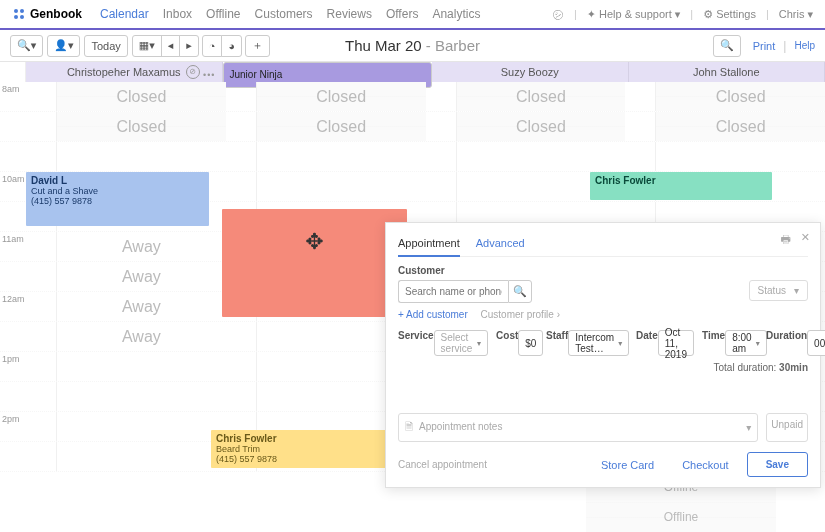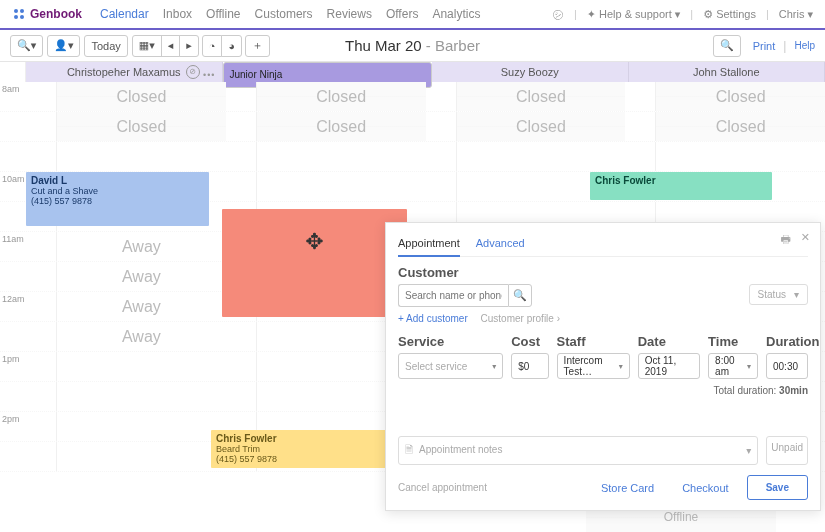--- a/index.html
+++ b/index.html
@@ -1,18 +1,18 @@
 <!DOCTYPE html>
 <html><head>
 <meta charset="utf-8">
 <style>
 * { box-sizing: border-box; margin: 0; padding: 0; }
 body { font-family: -apple-system, BlinkMacSystemFont, "Segoe UI", Arial, sans-serif; font-size: 12px; color: #333; background: #fff; width: 825px; height: 532px; overflow: hidden; position: relative; }
 .topnav { display: flex; align-items: center; padding: 6px 12px; border-bottom: 2px solid #6b5fc9; height: 30px; }
-.brand { display: flex; align-items: center; font-weight: 600; color: #701a75; margin-right: 18px; }
+.brand { display: flex; align-items: center; font-weight: 600; color: #000000; margin-right: 18px; }
 .brand svg { margin-right: 4px; }
 .navlinks { display: flex; gap: 14px; }
 .navlinks a { color: #888; text-decoration: none; font-size: 12px; }
 .navlinks a.active { color: #4a7cd8; }
 .navright { margin-left: auto; display: flex; align-items: center; gap: 10px; color: #888; font-size: 11px; }
 .navright .sep { color: #ccc; }
 .navright span { cursor: pointer; }
 .toolbar { display: flex; align-items: center; padding: 5px 10px; border-bottom: 1px solid #e5e5e5; height: 32px; }
 .toolbar .btn { border: 1px solid #ccc; background: #fff; padding: 3px 6px; border-radius: 3px; margin-right: 4px; display: inline-flex; align-items: center; height: 22px; cursor: pointer; font-size: 11px; color: #555; }
 .toolbar .btngrp { display: inline-flex; margin-right: 4px; }
@@ -44,31 +44,31 @@
 .event.coral { background: #f58a7a; }
 .event.yellow { background: #ffe089; color: #6a5a1a; }
 .event .name { font-weight: 600; }
 .event .svc, .event .ph { font-size: 9px; }
 .move-cursor { position: absolute; font-size: 22px; }
 .panel { position: absolute; right: 4px; top: 222px; width: 436px; background: #fff; border: 1px solid #e0e0e0; box-shadow: 0 2px 12px rgba(0,0,0,0.12); padding: 10px 12px; font-size: 11px; }
 .panel-top { position: absolute; top: 8px; right: 10px; display: flex; gap: 10px; color: #aaa; }
 .tabs { display: flex; gap: 16px; border-bottom: 1px solid #eee; margin-bottom: 8px; }
 .tabs div { padding: 4px 0 6px; cursor: pointer; color: #4a7cd8; }
 .tabs div.active { color: #333; border-bottom: 2px solid #4a7cd8; margin-bottom: -1px; }
-.panel label { font-weight: 600; color: #555; display: block; margin-bottom: 4px; font-size: 13px; }
+.panel label { font-weight: 600; color: #555; display: block; margin-bottom: 4px; font-size: 10px; }
 .cust-row { display: flex; gap: 6px; align-items: flex-start; margin-bottom: 6px; }
 .search-wrap { display: flex; }
 .search-wrap input { border: 1px solid #ccc; border-right: none; padding: 5px 6px; width: 110px; border-radius: 3px 0 0 3px; font-size: 10px; }
 .search-wrap .sbtn { border: 1px solid #ccc; width: 24px; display: flex; align-items: center; justify-content: center; border-radius: 0 3px 3px 0; cursor: pointer; }
 .status-dd { margin-left: auto; border: 1px solid #ddd; padding: 4px 8px; border-radius: 3px; color: #aaa; font-size: 10px; display: flex; align-items: center; gap: 8px; }
 .sublinks { font-size: 10px; margin-bottom: 10px; }
 .sublinks .add { color: #4a7cd8; cursor: pointer; }
 .sublinks .prof { color: #aaa; margin-left: 10px; }
 .svc-row { display: flex; gap: 8px; margin-bottom: 6px; }
-.svc-col { display: flex; flex-direction: column; }
+.svc-col { display: flex; flex-direction: row; }
 .sel, .inp { border: 1px solid #ccc; padding: 5px 6px; border-radius: 3px; font-size: 10px; display: flex; align-items: center; justify-content: space-between; background: #fff; height: 26px; }
 .sel .caret { font-size: 8px; color: #888; margin-left: 4px; }
 .total { text-align: right; font-size: 10px; color: #666; margin-bottom: 40px; }
 .notes-row { display: flex; gap: 8px; margin-bottom: 10px; }
 .notes { flex: 1; border: 1px solid #ddd; padding: 5px 6px; border-radius: 3px; color: #aaa; font-size: 10px; display: flex; align-items: center; justify-content: space-between; }
 .notes .ic { margin-right: 6px; color: #aaa; }
 .unpaid { border: 1px solid #ddd; padding: 5px 4px; border-radius: 3px; color: #aaa; font-size: 10px; }
 .foot { display: flex; align-items: center; gap: 8px; }
 .foot .cancel { color: #aaa; font-size: 10px; cursor: pointer; }
 .foot .spacer { flex: 1; }

